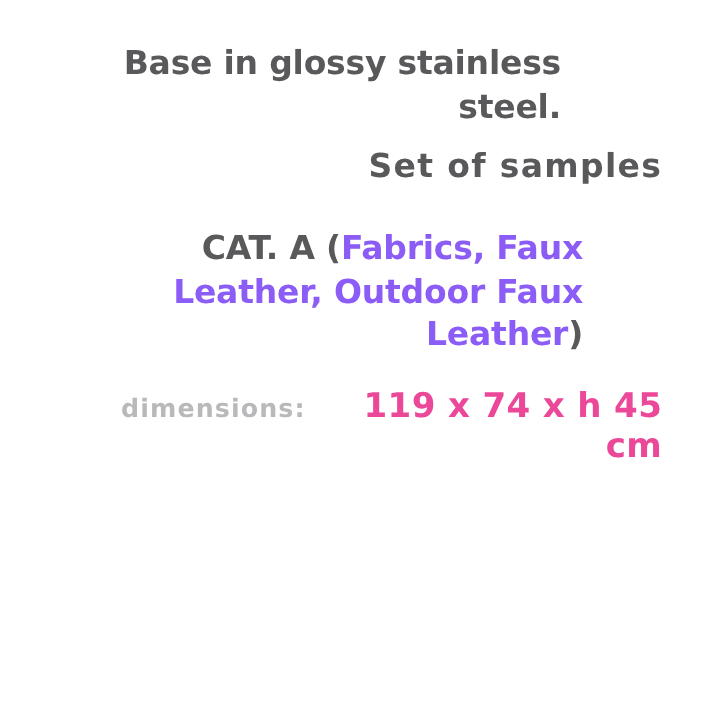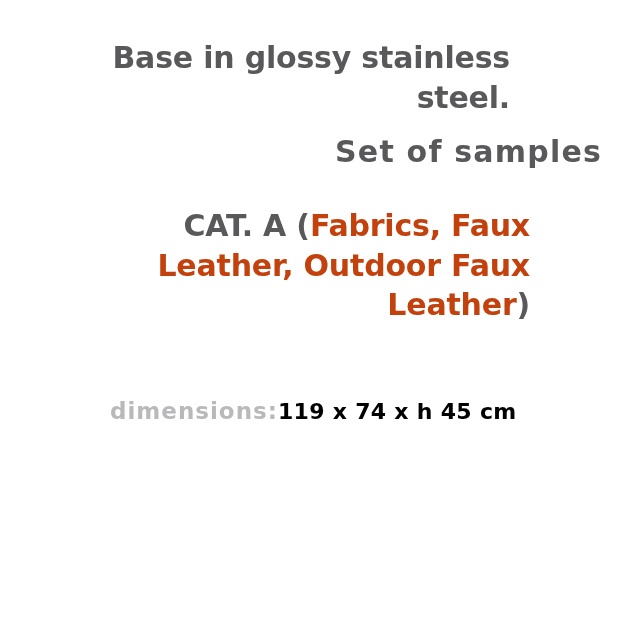--- a/index.html
+++ b/index.html
@@ -35,39 +35,39 @@
   }
   .p-set {
     margin-top: 14px;
     letter-spacing: 1.2px;
   }
   .p-cat {
     margin-top: 34px;
     max-width: 420px;
   }
   .link {
-    color: #c2410c;
+    color: #8b5cf6;
   }
   .dims-row {
     margin-top: 26px;
     display: flex;
     align-items: baseline;
+    gap: 10px;
   }
   .dims-label {
     color: #b9b9bb;
     font-size: 23px;
     font-weight: bold;
     letter-spacing: 1px;
   }
   .dims-value {
-    color: #000000;
-    font-size: 22px;
+    color: #ec4899;
+    font-size: 31px;
     font-weight: bold;
     letter-spacing: 0.3px;
-    margin-top: 48px;
   }
 </style>
 </head>
 <body>
 
 <div class="page">
 
   <p class="block p-intro">Base in glossy stainless steel.</p>
 
   <p class="block p-set">Set of samples</p>

